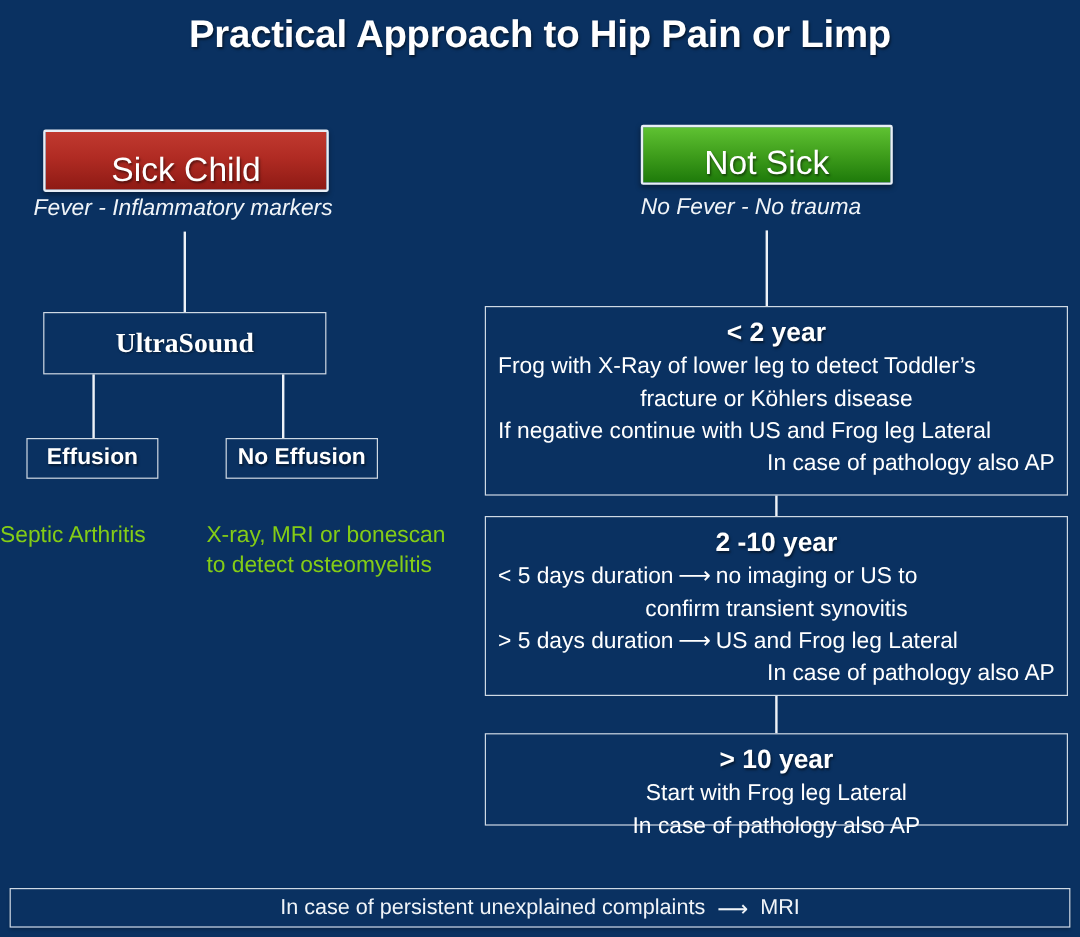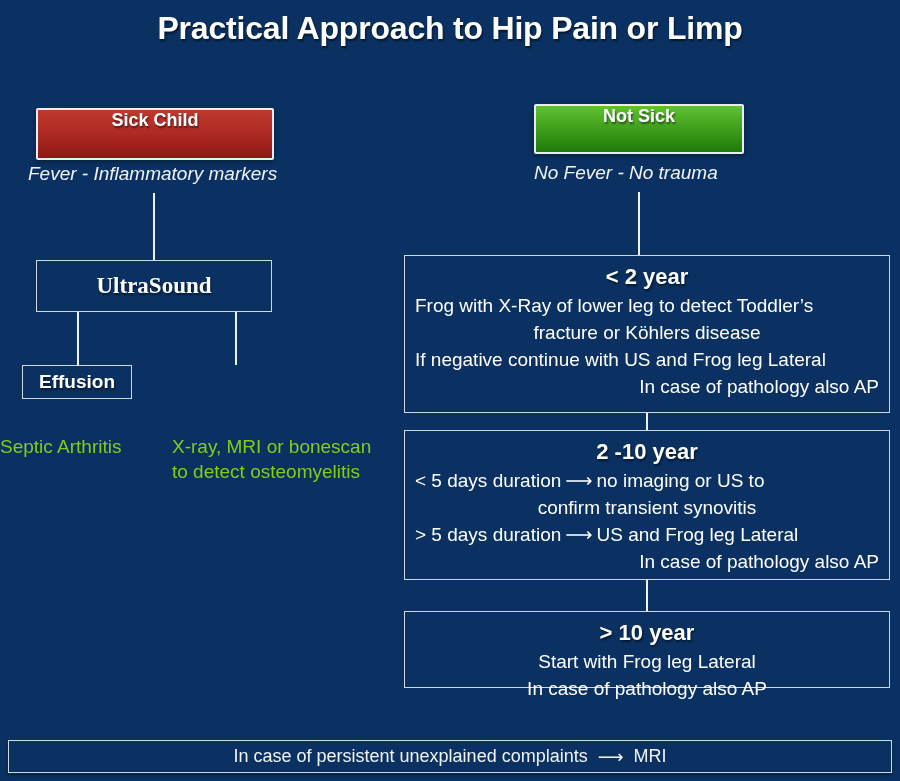--- a/index.html
+++ b/index.html
@@ -35,24 +35,24 @@
     text-shadow: 1px 1.5px 2px rgba(0,0,0,0.55);
   }
 
   
   .head-box {
     position: absolute;
     box-sizing: border-box;
     border: 2px solid #e8eef5;
     border-radius: 2px;
     display: flex;
-    align-items: flex-start;
+    align-items: flex-end;
     justify-content: center;
-    font-size: 18px;
-    font-weight: bold;
+    font-size: 28px;
+    font-weight: normal;
     color: #ffffff;
     text-shadow: 1px 1.5px 2px rgba(0,0,0,0.5);
     box-shadow: 0 2px 4px rgba(0,0,0,0.35);
   }
   .head-box.red {
     left: 36px;
     top: 108px;
     width: 238px;
     height: 52px;
     background: linear-gradient(to bottom, #c0392f 0%, #b02b23 45%, #8e1a14 100%);
@@ -188,20 +188,23 @@
 
   <div class="box" id="box-ultrasound">
     <span>UltraSound</span>
   </div>
 
   <div class="conn v" style="left:77px; top:312px; height:53px;"></div>
   <div class="conn v" style="left:235px; top:312px; height:53px;"></div>
 
   <div class="box" id="box-effusion">
     <span>Effusion</span>
+  </div>
+  <div class="box" id="box-no-effusion">
+    <span>No Effusion</span>
   </div>
 
   <div class="leaf-caption" id="cap-septic">Septic Arthritis</div>
   <div class="leaf-caption" id="cap-bonescan">X-ray, MRI or bonescan to detect osteomyelitis</div>
 
   <div class="head-box green">
     <span>Not Sick</span>
   </div>
   <div class="sub-caption right">No Fever - No trauma</div>
 

